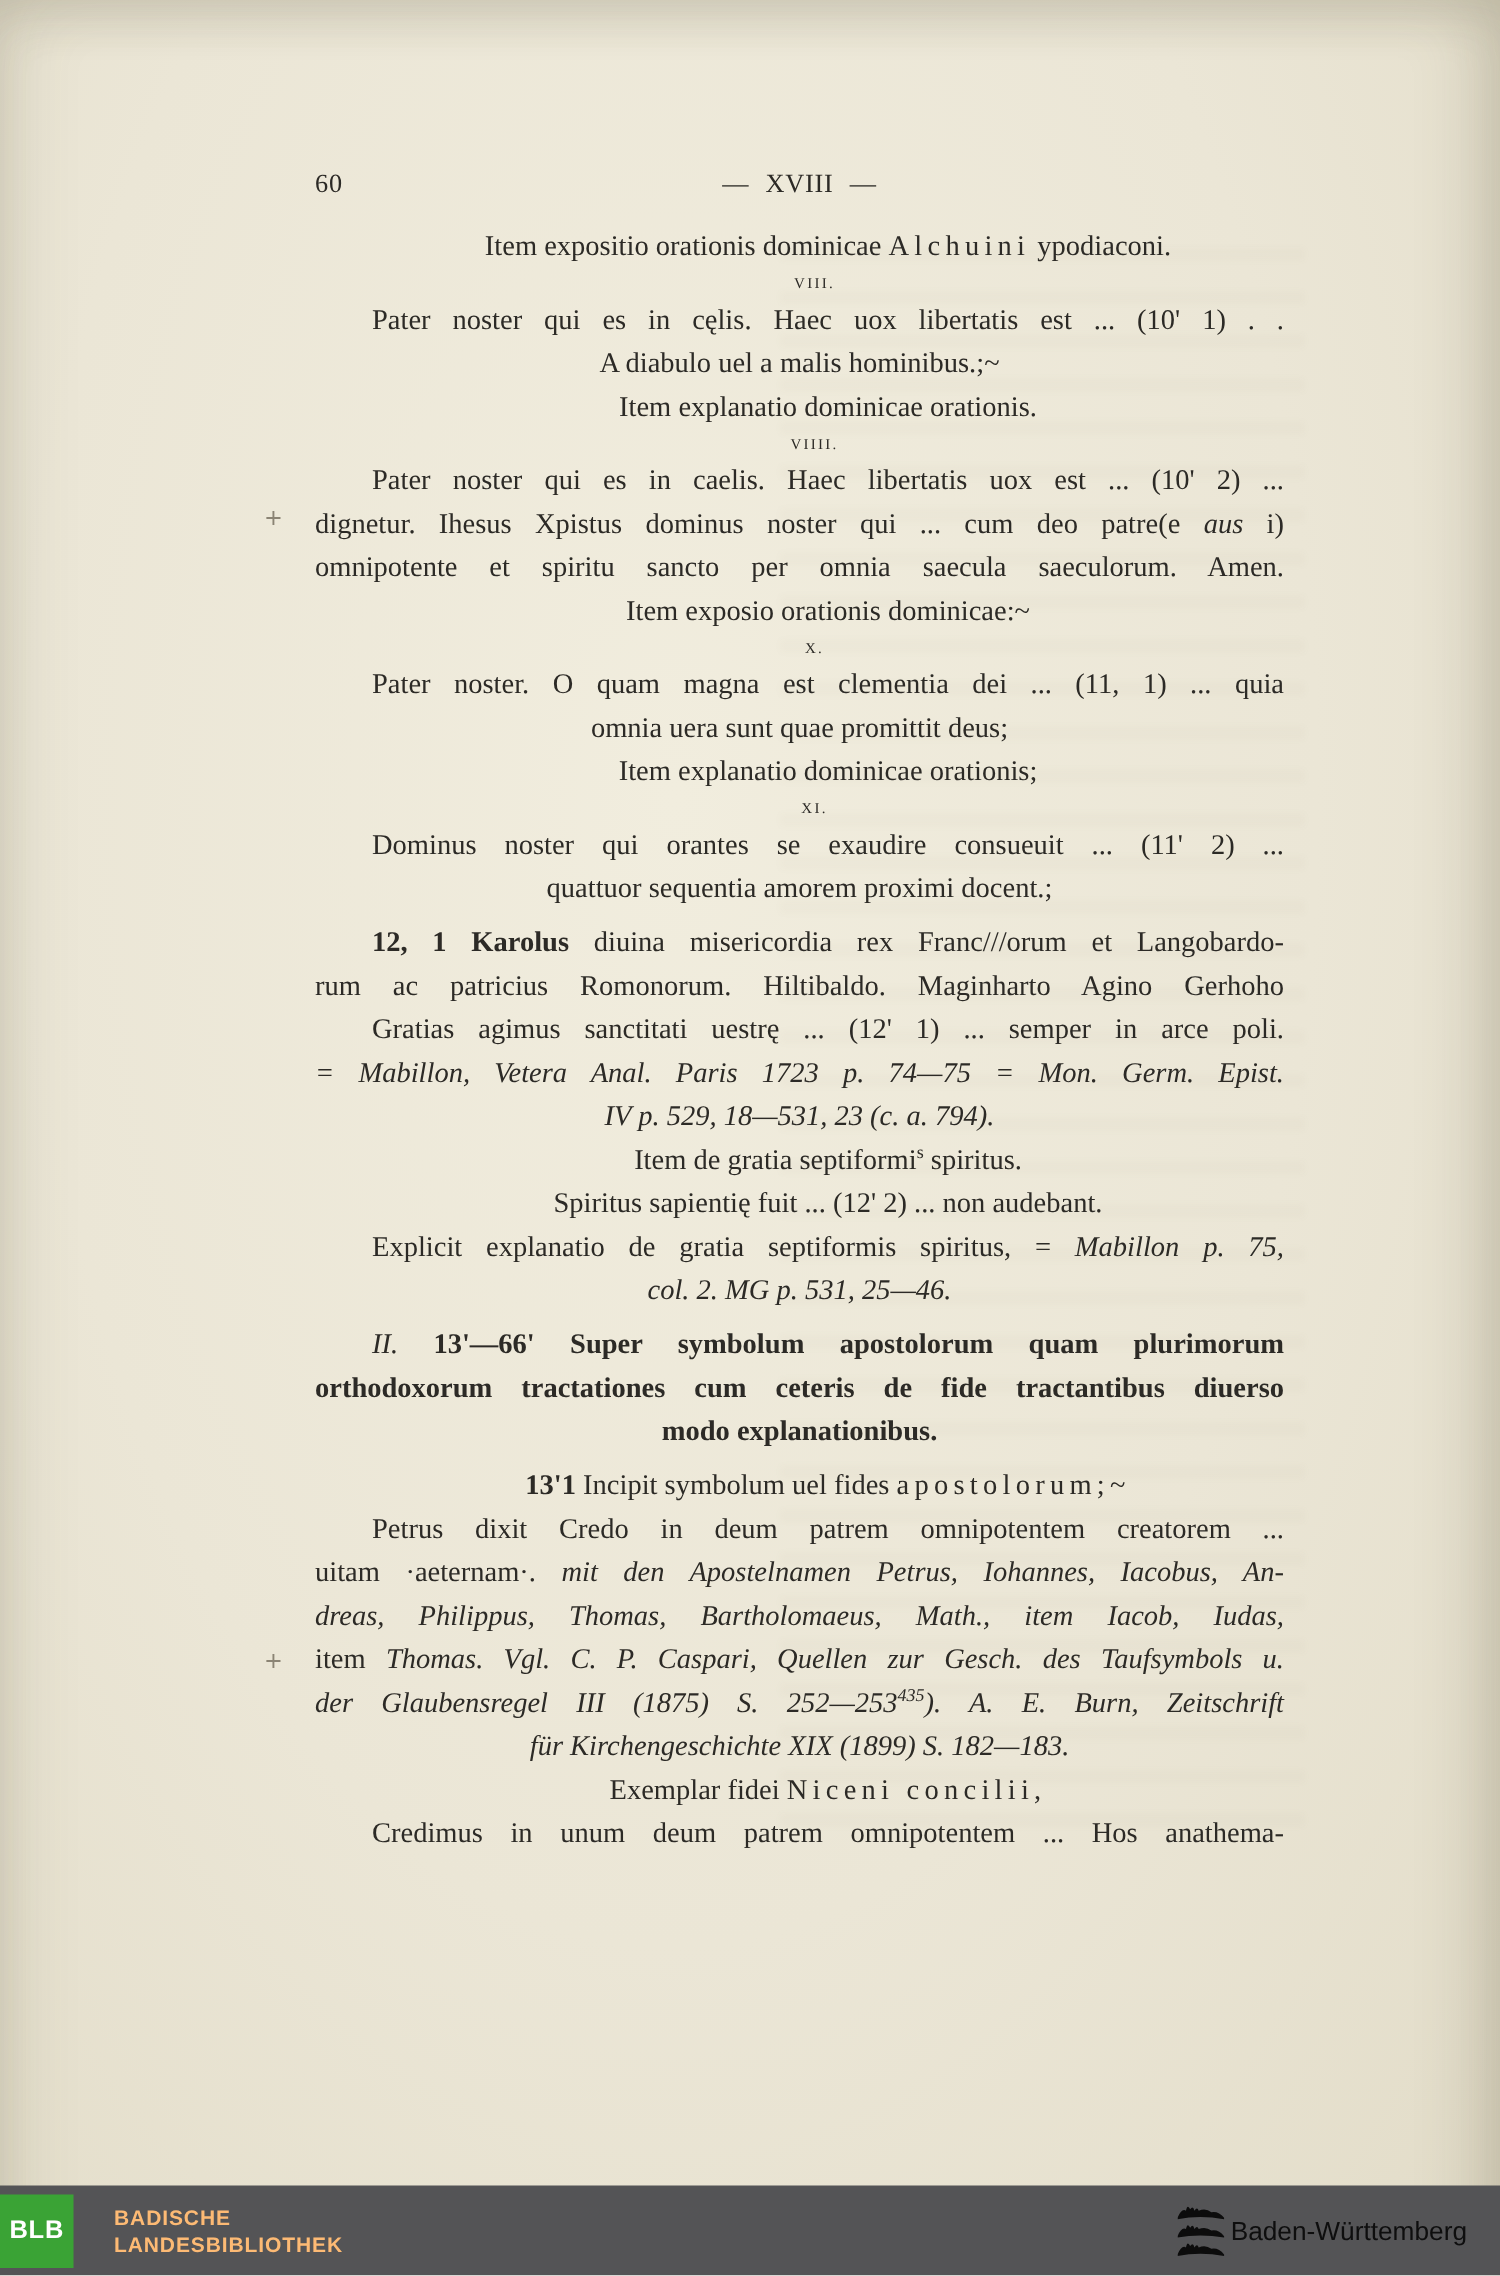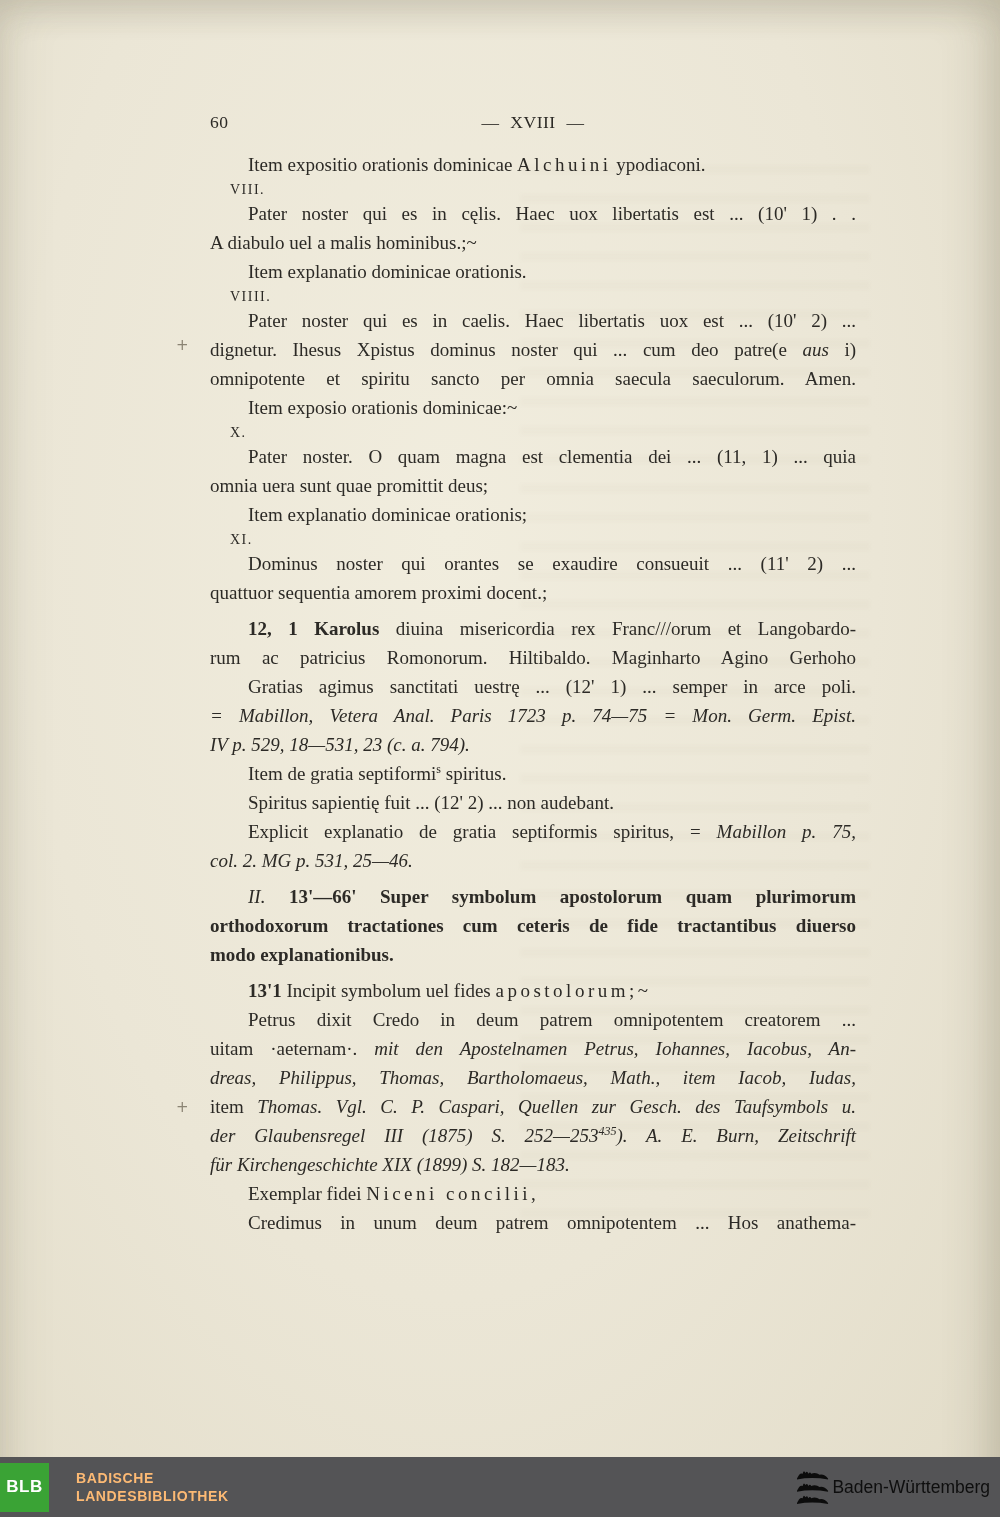--- a/index.html
+++ b/index.html
@@ -20,25 +20,25 @@
   .header-row {
     position:absolute; top:112px; left:210px; width:646px; height:24px;
     font-size:17.5px; letter-spacing:.5px;
   }
   .page-number { position:absolute; left:0; top:0; }
   .running-head { position:absolute; left:0; right:0; text-align:center; top:0; word-spacing:6px; }
   .text-block {
     position:absolute; top:150px; left:210px; width:646px;
     font-size:19px; line-height:29px;
   }
-  .line { text-align:left; white-space:normal; }
+  .line { text-align:center; white-space:normal; }
   .line.j { text-align:justify; text-align-last:justify; }
   .line.ind { text-indent:38px; }
   .line.gap { margin-top:7px; }
-  .line.label { font-size:14px; line-height:18px; margin-left:20px; letter-spacing:1.5px; margin-top:2px; }
+  .line.label { font-size:10px; line-height:18px; margin-left:20px; letter-spacing:1.5px; margin-top:2px; }
   .n { font-style:normal; }
   .i { font-style:italic; }
   .b { font-weight:bold; }
   .sp { letter-spacing:3.5px; }
   sup { font-size:12px; line-height:0; }
   sup.i { }
   .margin-mark {
     position:absolute; left:176px; color:#8b8474; font-size:15px;
     font-family:"DejaVu Sans", sans-serif;
   }
@@ -52,21 +52,21 @@
     width:49px; height:49px; flex:0 0 49px;
     background:#3aa335; color:#ffffff;
     display:flex; align-items:center; justify-content:center;
     font-weight:bold; font-size:17px; letter-spacing:.5px;
   }
   .lib-name {
     margin-left:27px; color:#fdba74; font-weight:bold;
     font-size:14px; line-height:1.3; letter-spacing:.6px;
   }
   .bw-group {
-    margin-left:auto; margin-right:10px;
+    margin-left:auto; margin-right:22px;
     display:flex; align-items:center; gap:3px;
   }
   .bw-text { color:#0e0e0e; font-size:17.5px; }
   .antlers { display:block; }
 </style>
 </head>
 <body>
 
 <div class="scan">
 

